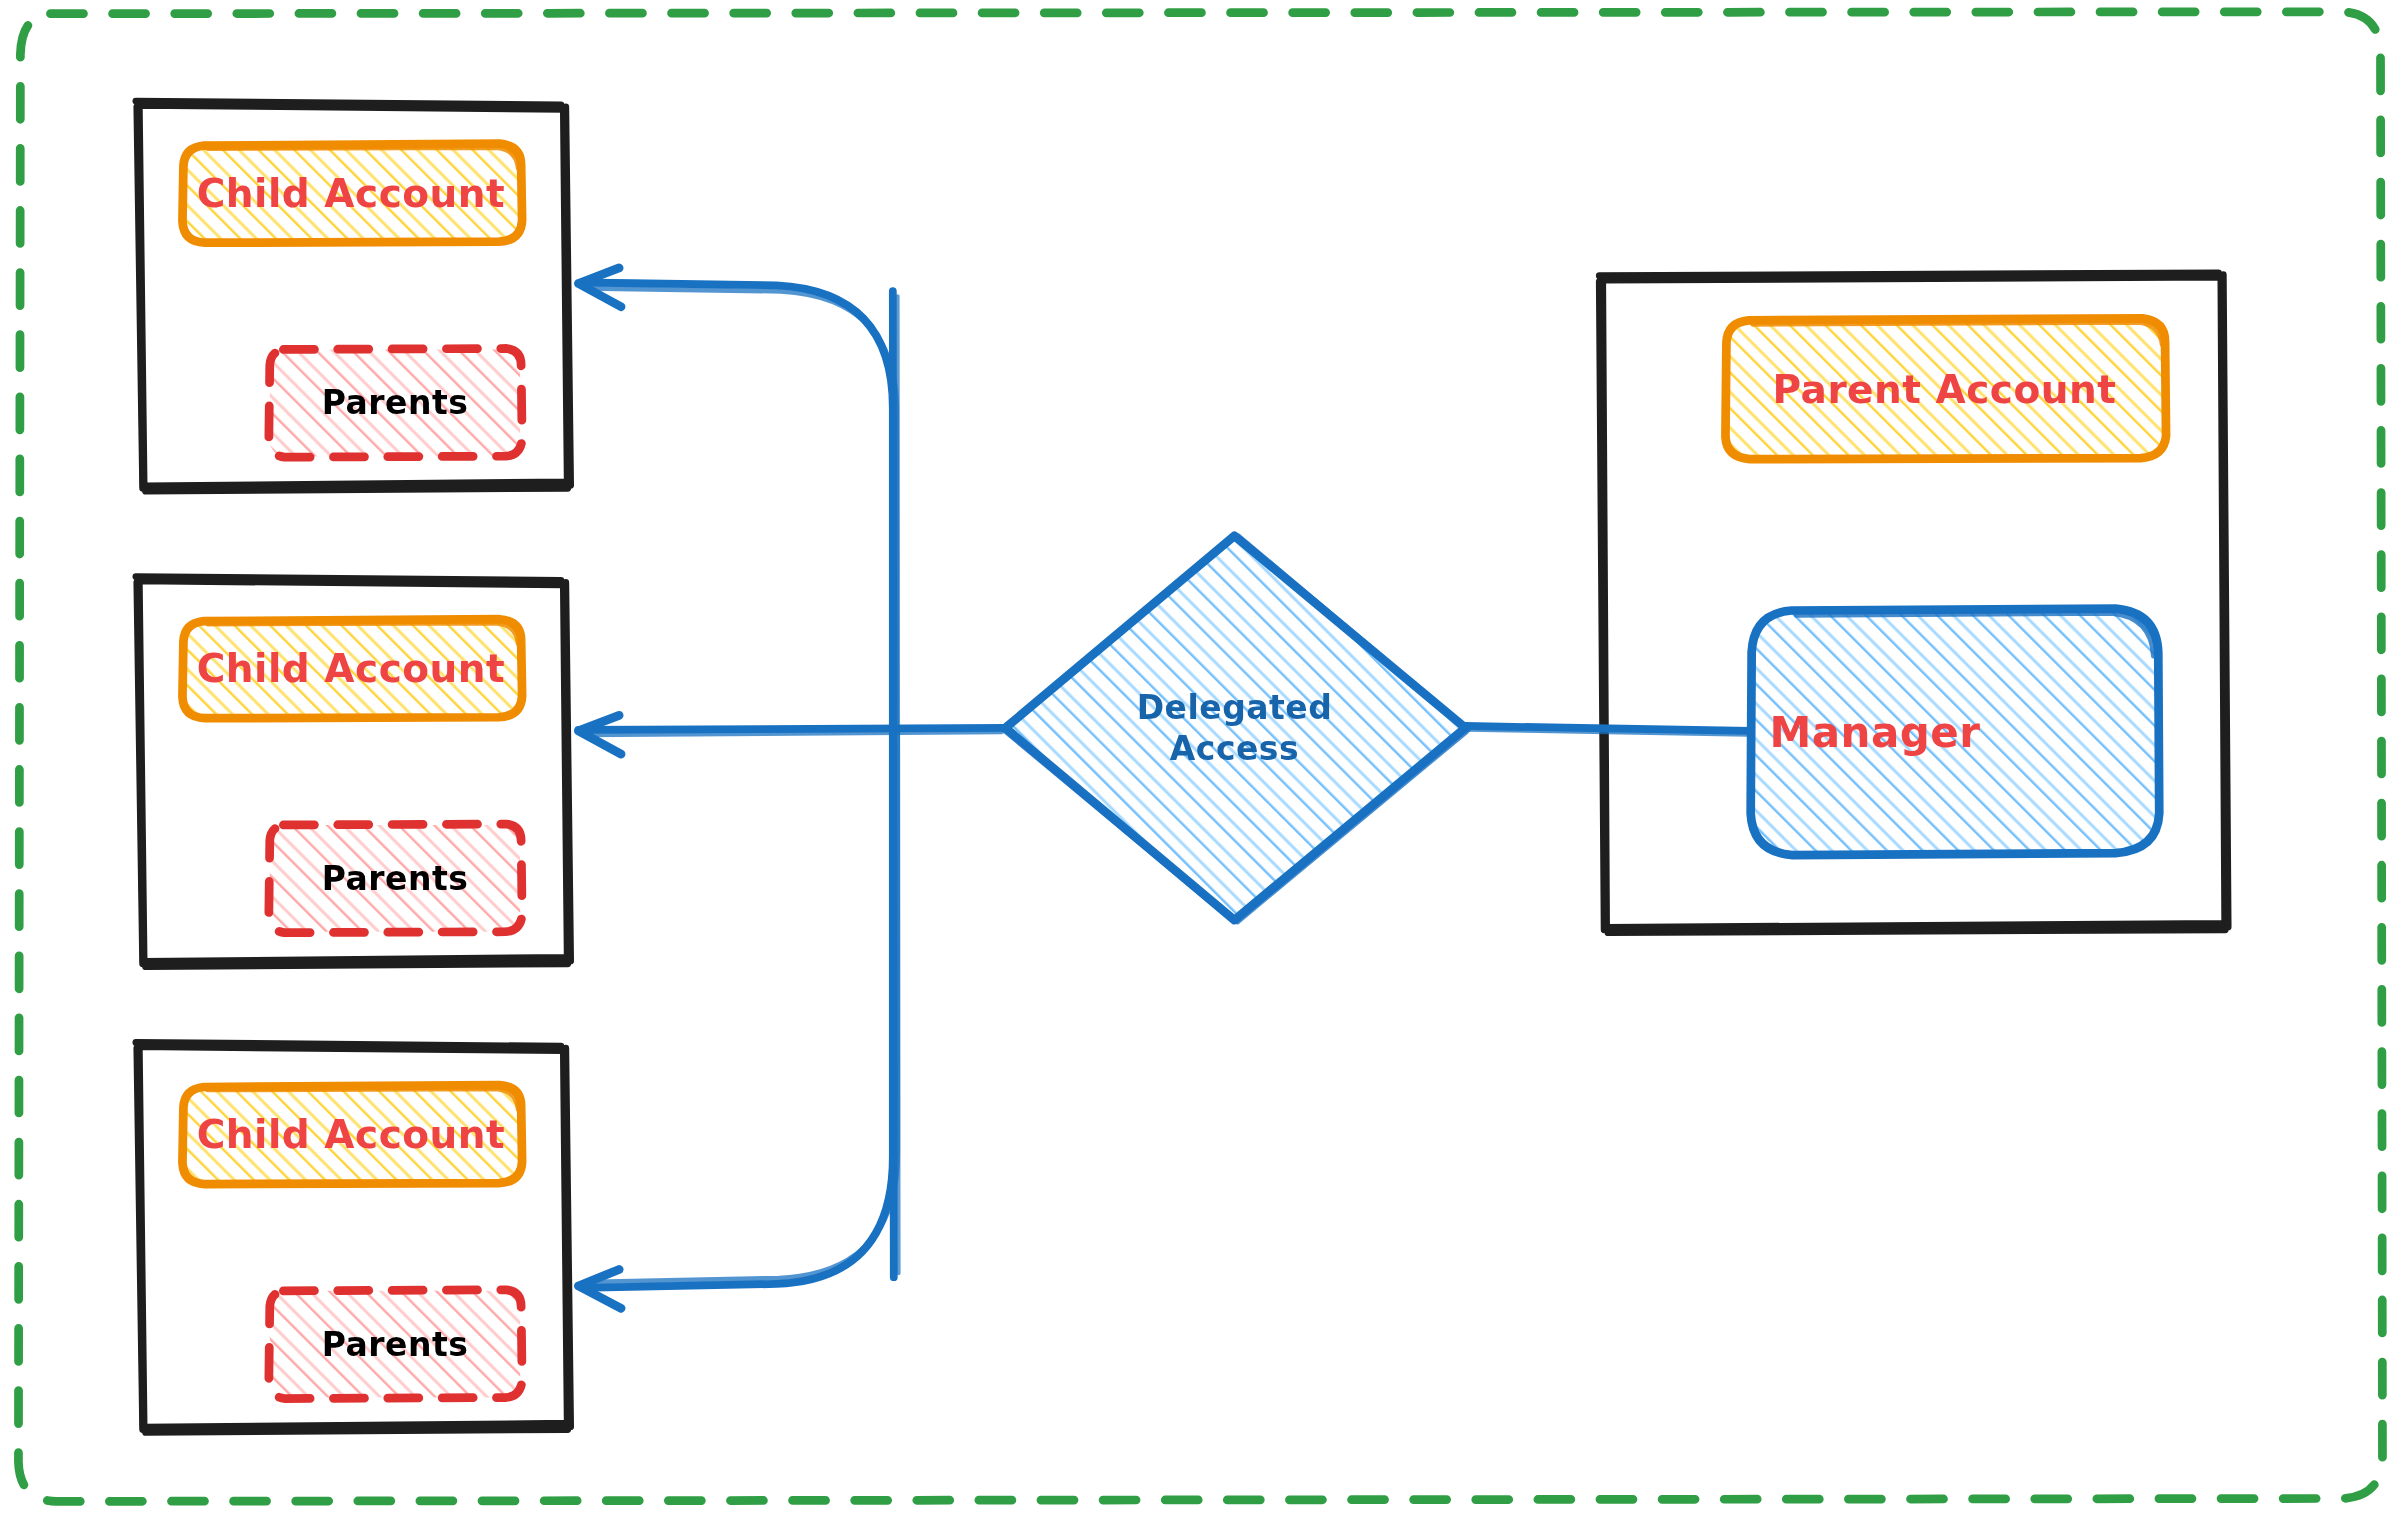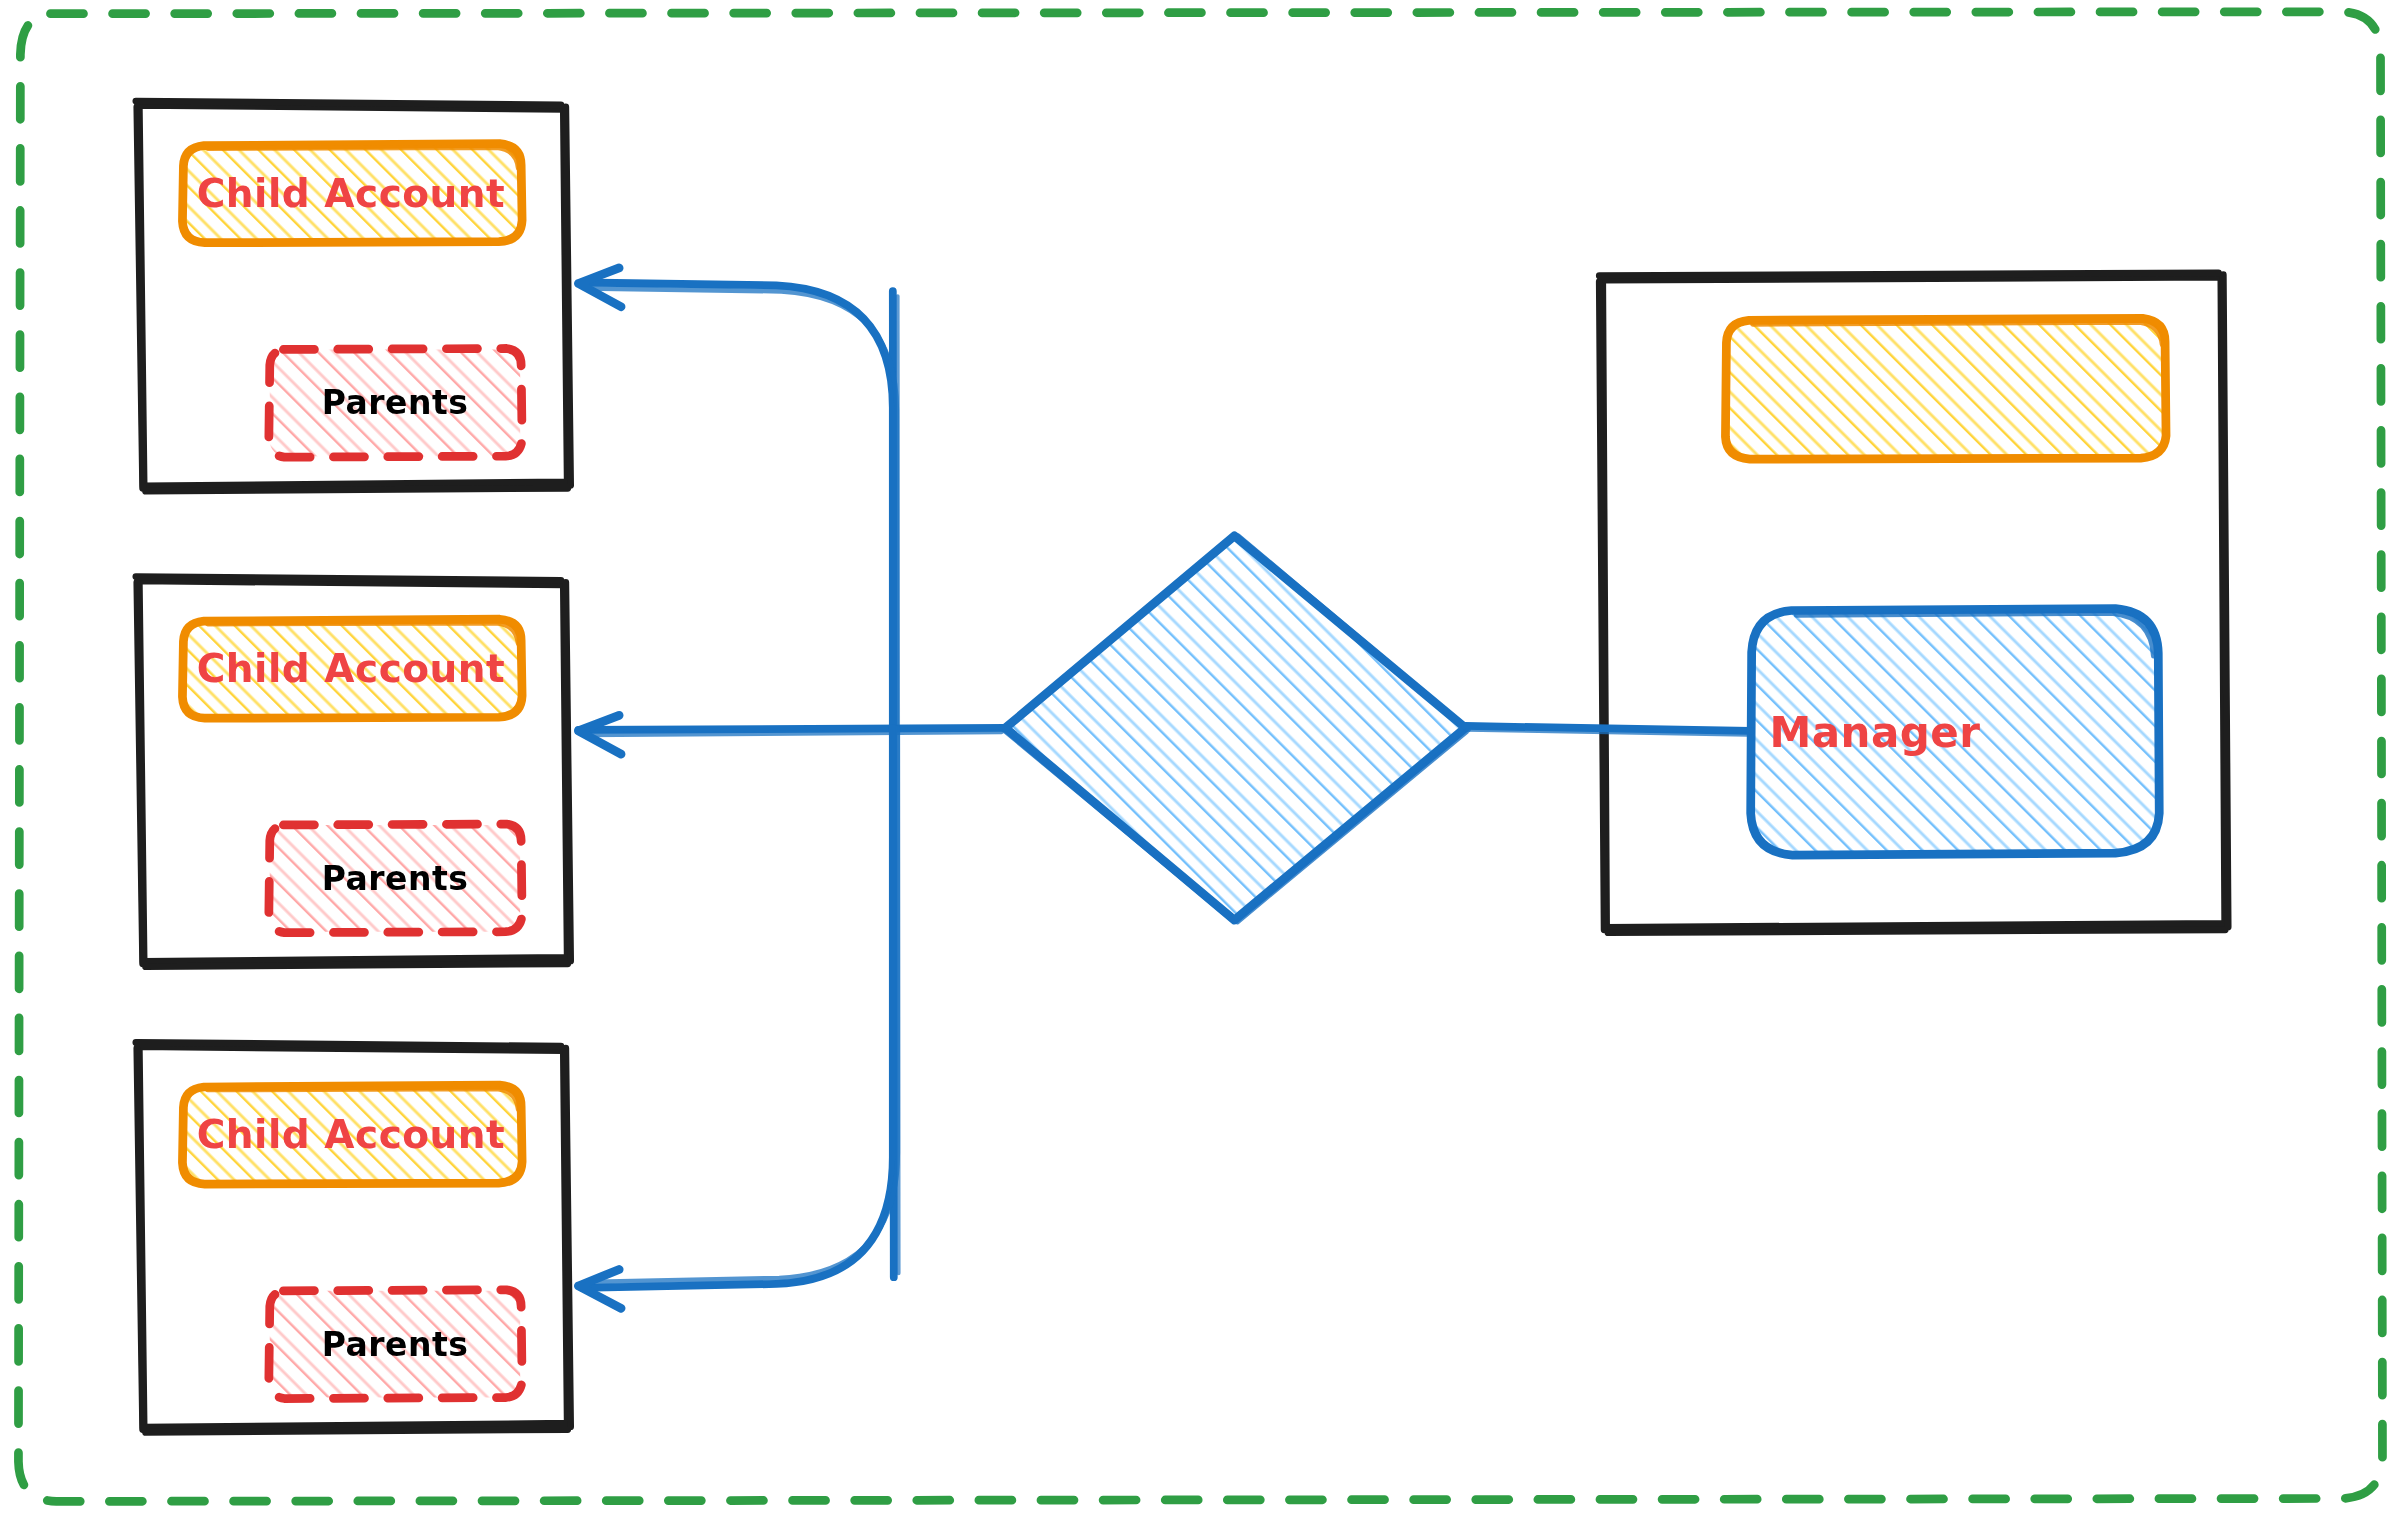--- a/index.html
+++ b/index.html
@@ -179,17 +179,20 @@
 
   <div class="label lbl-dark sz-md" style="left:182px; top:146px; width:338px; height:95px;">Child Account</div>
   <div class="label lbl-red sz-sm" style="left:270px; top:349px; width:250px; height:107px;">Parents</div>
 
   <div class="label lbl-dark sz-md" style="left:182px; top:621px; width:338px; height:95px;">Child Account</div>
   <div class="label lbl-red sz-sm" style="left:270px; top:825px; width:250px; height:107px;">Parents</div>
 
   <div class="label lbl-dark sz-md" style="left:182px; top:1087px; width:338px; height:95px;">Child Account</div>
   <div class="label lbl-red sz-sm" style="left:270px; top:1291px; width:250px; height:107px;">Parents</div>
 
+  <div class="label lbl-blue sz-sm" style="left:1060px; top:670px; width:349px; height:116px;">Delegated
+Access</div>
 
+  <div class="label lbl-dark sz-md" style="left:1725px; top:320px; width:439px; height:138px;">Parent Account</div>
   <div class="label lbl-dark sz-lg" style="left:1671px; top:610px; width:408px; height:244px;">Manager</div>
 
 </div>
 
 
 </body></html>

